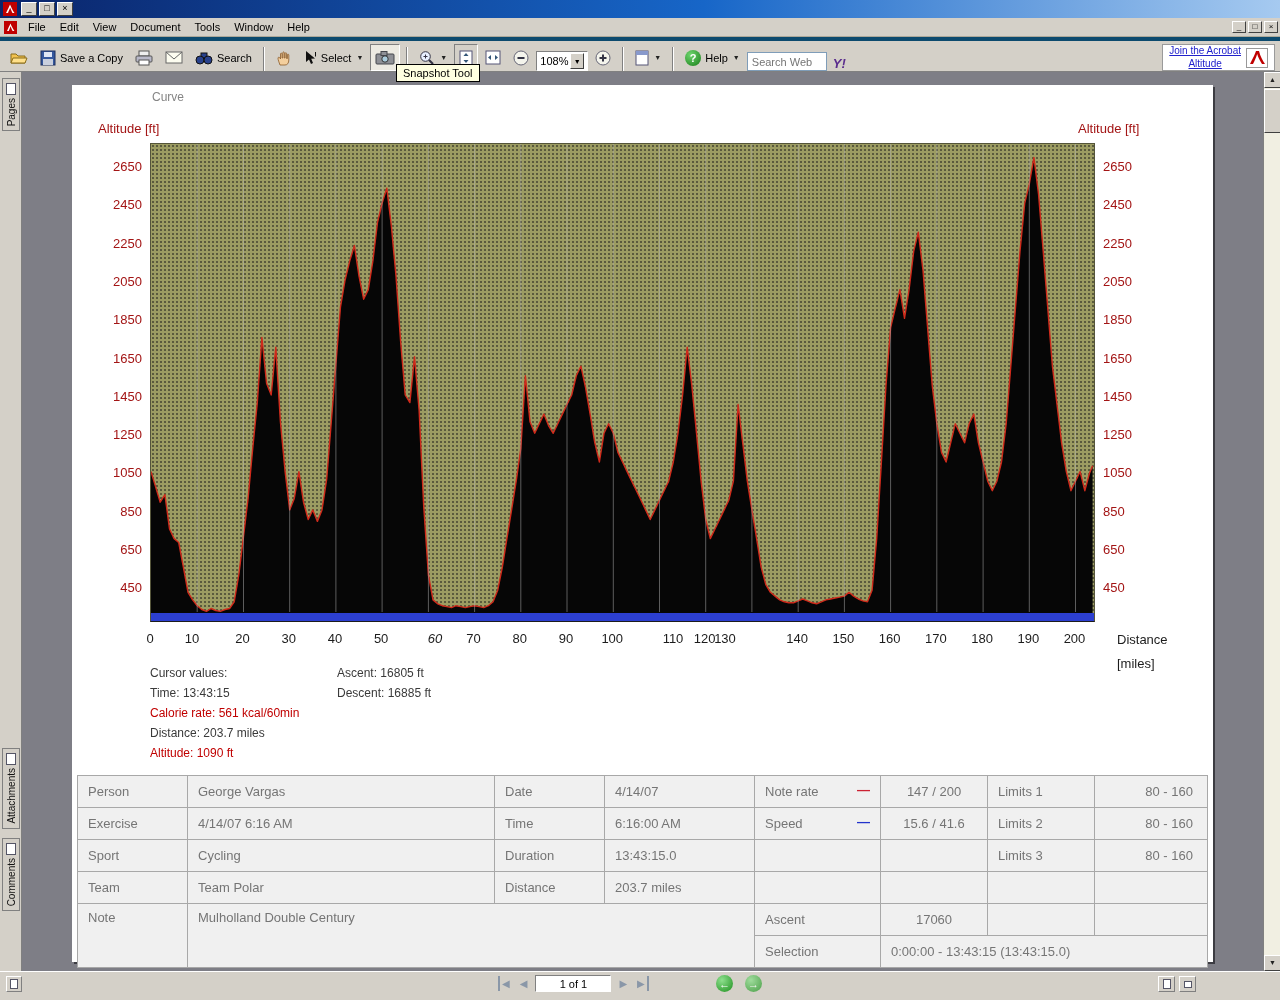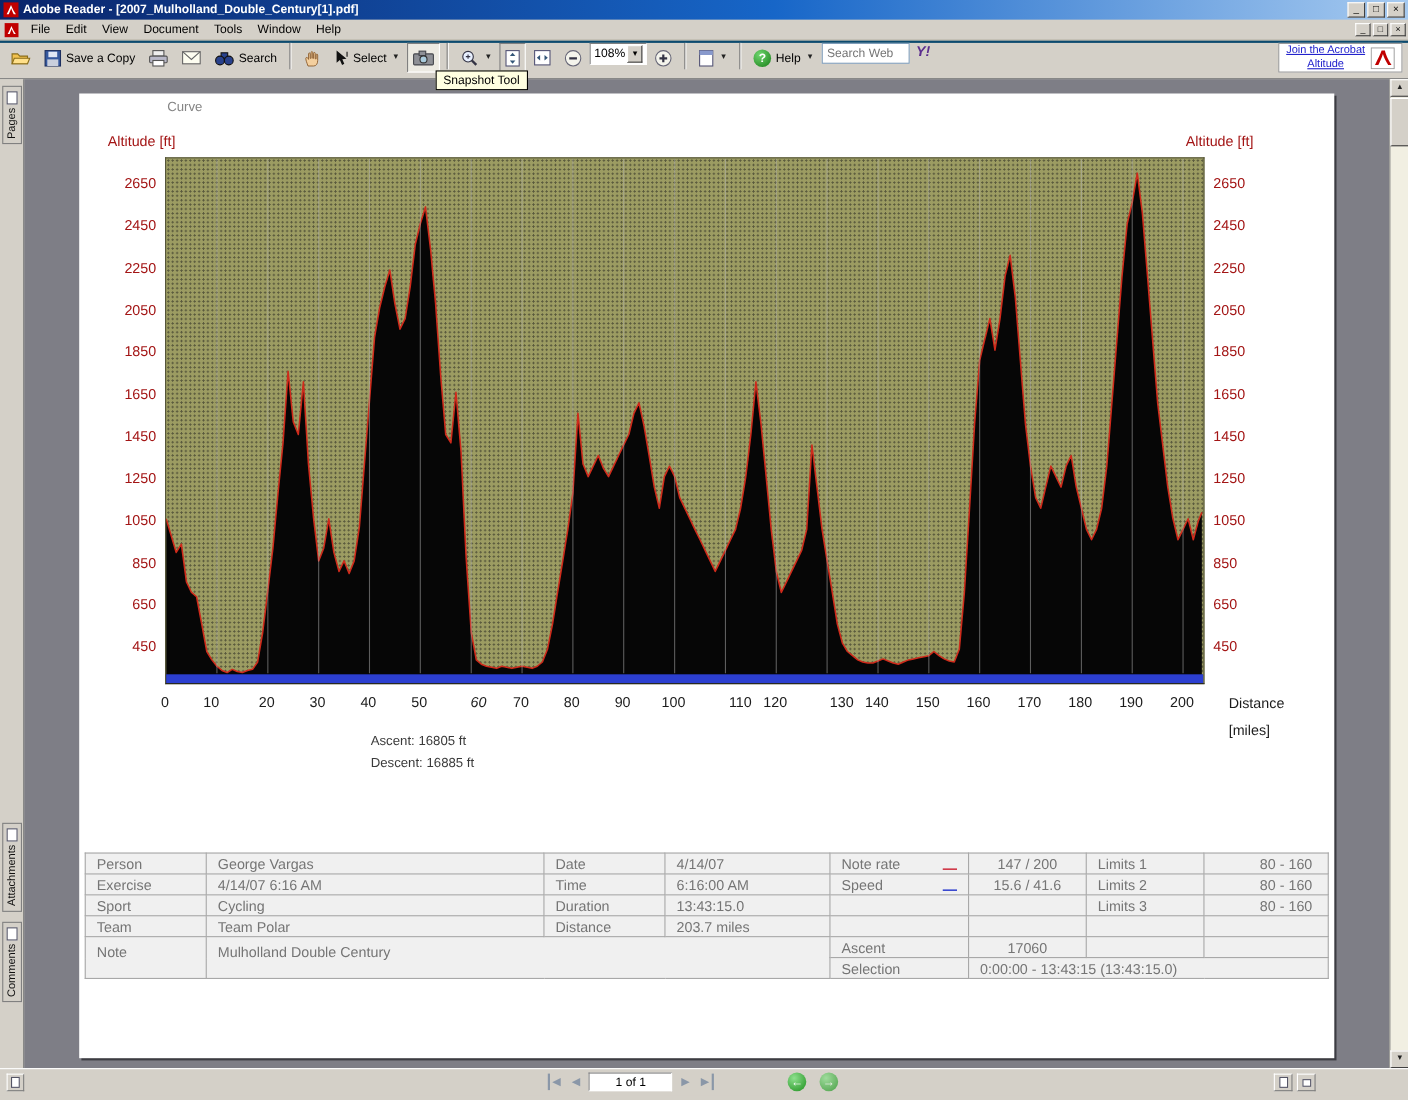--- a/index.html
+++ b/index.html
@@ -15,21 +15,21 @@
   .winbtn{width:16px;height:14px;background:#d4d0c8;border:1px solid;border-color:#fff #404040 #404040 #fff;font-size:9px;line-height:11px;text-align:center;color:#000}
 
   
   .menubar{height:19px;display:flex;align-items:center;background:#d4d0c8;padding:0 2px;flex:none;border-bottom:1px solid #aca899}
   .docicon{width:13px;height:13px;margin:0 4px 0 2px;flex:none}
   .menu-item{padding:2px 7px;color:#000}
   .mdi-btns{margin-left:auto;display:flex;gap:2px}
   .mdibtn{width:14px;height:12px;background:#d4d0c8;border:1px solid;border-color:#fff #404040 #404040 #fff;font-size:8px;line-height:9px;text-align:center}
 
   
-  .toolbar{height:35px;background:#d4d0c8;border-top:2px solid #0c4a6e;border-bottom:1px solid #808080;display:flex;align-items:flex-start;padding:0 5px;gap:2px;flex:none}
+  .toolbar{height:35px;background:#d4d0c8;border-top:4px solid #0c4a6e;border-bottom:1px solid #808080;display:flex;align-items:flex-end;padding:0 5px;gap:2px;flex:none}
   .tbtn{height:27px;display:flex;align-items:center;gap:4px;padding:0 4px;border:1px solid transparent;white-space:nowrap}
   .tbtn.pressed{border-color:#808080 #fff #fff #808080;background:#eceae2}
   .sep{width:2px;height:24px;border-left:1px solid #808080;border-right:1px solid #fff;margin:0 4px}
   .dd{font-size:7px;color:#222;margin-left:1px}
   .zoombox{width:52px;height:20px;background:#fff;border:1px solid;border-color:#808080 #fff #fff #808080;display:flex;align-items:center;padding:0 3px}
   .zoombox .zval{flex:1;font-size:11px}
   .zoombox .zdd{width:14px;height:16px;background:#d4d0c8;border:1px solid;border-color:#fff #404040 #404040 #fff;font-size:7px;text-align:center;line-height:15px}
   .webinput{width:80px;height:19px;border:1px solid #7f9db9;background:#fff;font-size:11px;padding:0 4px;color:#808080;font-family:"Liberation Sans",sans-serif}
   .yahoo{color:#5b2d8e;font-weight:bold;font-style:italic;font-size:13px;padding:0 4px}
   .community{margin-left:auto;display:flex;align-items:center;gap:5px;background:#fff;border:1px solid #9a9a9a;padding:1px 6px;height:27px}
@@ -65,21 +65,21 @@
   #yticks-right{left:1031px;text-align:left}
   .xticks{position:absolute;left:78px;top:546px;width:970px;height:16px;font-size:13px;color:#1c1c1c}
   .xticks span{position:absolute;width:32px;text-align:center}
   .xaxis-title{position:absolute;left:1045px;top:543px;font-size:13px;color:#1c1c1c;line-height:24px}
   .cursor-block{position:absolute;left:78px;top:578px;font-size:12px;color:#3a3a3a;line-height:20px}
   .cursor-block.second{left:265px}
   .cursor-block .red{color:#c00000}
 
   
   .dtable{position:absolute;left:5px;top:690px;width:1130px;border-collapse:collapse;font-size:13px;color:#757575;background:#f0f0f0;border:1px solid #8a8a8a;table-layout:fixed}
-  .dtable td{border:1px solid #a8a8a8;height:19px;padding:0 10px;overflow:hidden;white-space:nowrap}
+  .dtable td{border:1px solid #a8a8a8;height:32px;padding:0 10px;overflow:hidden;white-space:nowrap}
   .dtable td.r{text-align:right;padding-right:14px}
   .dtable td.c{text-align:center}
   .dtable td.vtop{vertical-align:top;padding-top:6px}
   .dashcell{position:relative}
   .legend-dash{position:absolute;right:10px;top:6px;font-weight:bold}
   .legend-dash.hr{color:#cc2233}
   .legend-dash.spd{color:#2233cc}
 
   
   .statusbar{height:25px;background:#d4d0c8;border-top:1px solid #fff;position:relative;flex:none}
@@ -104,21 +104,20 @@
 
 <div class="app">
 
   <div class="titlebar">
     <span class="ticon">
       <svg width="14" height="14">
           <rect width="14" height="14" fill="#c00000"></rect>
           <path d="M3 11 C5 7 6 5 7 2.5 C8 5 10 9 11.5 11 L9.5 11 C8.5 9 7.6 7 7.2 5.5 C6.5 7.5 5.5 9.5 5 11 Z" fill="#fff"></path>
         </svg>
     </span>
-    <span class="title-text">Adobe Reader - [2007_Mulholland_Double_Century[1].pdf]</span>
     <span class="win-btns">
       <span class="winbtn">_</span>
       <span class="winbtn">□</span>
       <span class="winbtn">×</span>
     </span>
   </div>
 
   <div class="menubar">
     <span class="docicon">
       <svg width="13" height="13">
@@ -381,34 +380,41 @@
             <span style="left: 122.676px;">30</span>
             <span style="left: 168.902px;">40</span>
             <span style="left: 215.127px;">50</span>
             <span style="left: 269px; font-style: italic;">60</span>
             <span style="left: 307.578px;">70</span>
             <span style="left: 353.804px;">80</span>
             <span style="left: 400.029px;">90</span>
             <span style="left: 446.255px;">100</span>
             <span style="left: 507px;">110</span>
             <span style="left: 538.706px;">120</span>
-            <span style="left: 594px; text-align: right;">130</span>
+            <span style="left: 559px;">130</span>
             <span style="left: 631.157px;">140</span>
             <span style="left: 677.382px;">150</span>
             <span style="left: 723.608px;">160</span>
             <span style="left: 769.833px;">170</span>
             <span style="left: 816.059px;">180</span>
             <span style="left: 862.284px;">190</span>
             <span style="left: 908.51px;">200</span>
           </div>
         <div class="xaxis-title">
           <div>Distance</div>
           <div>[miles]</div>
         </div>
 
+        <div class="cursor-block">
+          <div>Cursor values:</div>
+          <div>Time: 13:43:15</div>
+          <div class="red">Calorie rate: 561 kcal/60min</div>
+          <div>Distance: 203.7 miles</div>
+          <div class="red">Altitude: 1090 ft</div>
+        </div>
         <div class="cursor-block second">
           <div>Ascent: 16805 ft</div>
           <div>Descent: 16885 ft</div>
         </div>
 
         <table class="dtable">
           <colgroup>
             <col style="width:110px">
               <col style="width:307px">
               <col style="width:110px">

